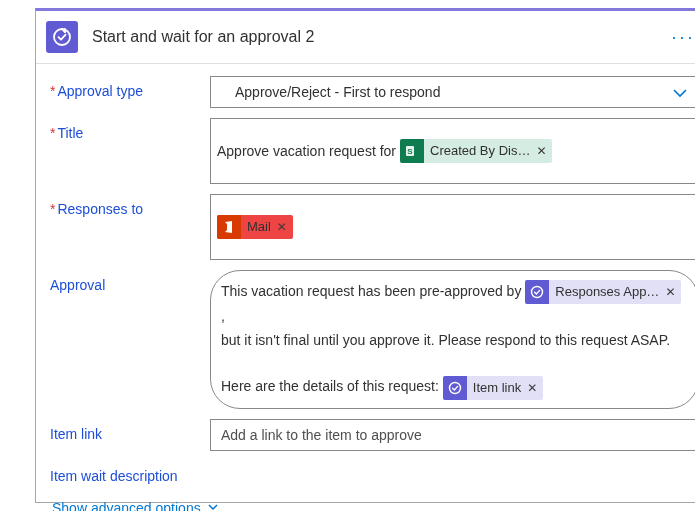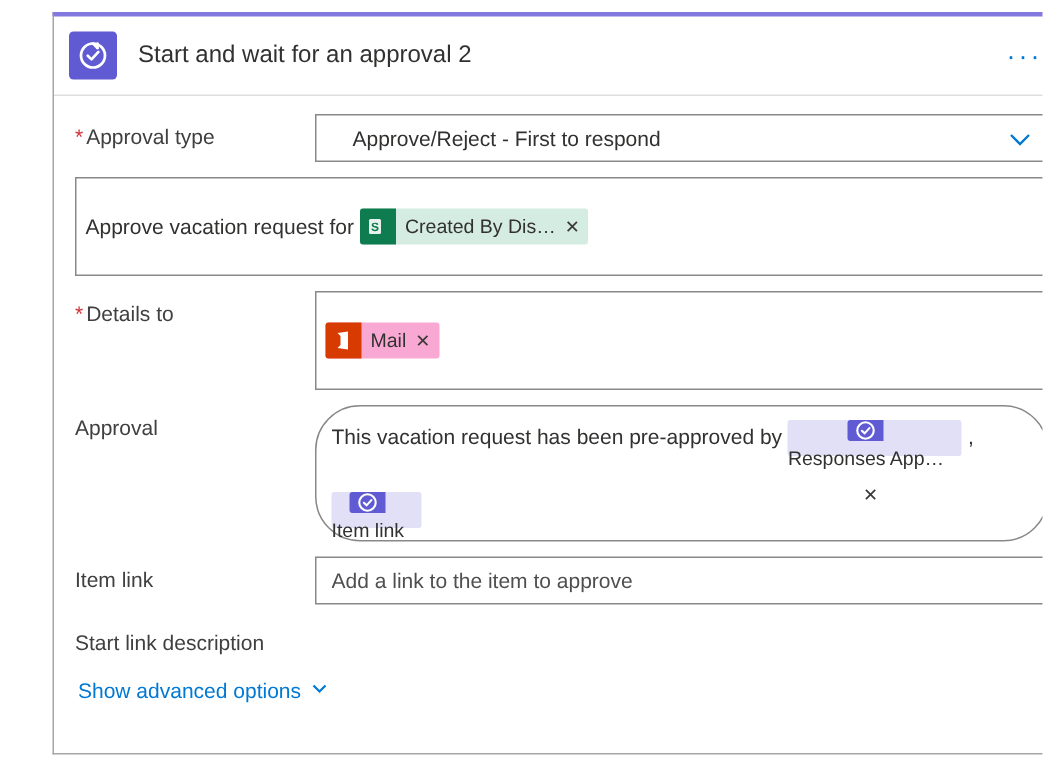--- a/index.html
+++ b/index.html
@@ -56,21 +56,21 @@
   }
   .row {
     display: flex;
     align-items: flex-start;
     margin-bottom: 10px;
   }
   .label {
     width: 160px;
     flex: 0 0 160px;
     padding-top: 7px;
-    color: #404040;
+    color: #1d4ed8;
   }
   .req::before {
     content: "*";
     color: #d13438;
     margin-right: 2px;
   }
   .control {
     flex: 1 1 auto;
   }
   .dropdown {
@@ -117,23 +117,23 @@
     width: 24px; height: 24px;
     display:flex; align-items:center; justify-content:center;
     border-radius: 2px 0 0 2px;
     margin-right: 6px;
     color: #fff;
   }
   .token .t-label { margin-right: 6px; }
   .token .t-x { cursor: pointer; color: #3b3a39; font-size: 12px; }
   .tok-sp { background: #d4ece1; }
   .tok-sp .t-icon { background: #0f7c4f; }
-  .tok-of { background: #f9a8d4; }
+  .tok-of { background: #ef4444; }
   .tok-of .t-icon { background: #d83b01; }
-  .tok-ap { background: #e1e0f7; flex-direction: column; }
+  .tok-ap { background: #e1e0f7; }
   .tok-ap .t-icon { background: #605bd2; }
   .input {
     border: 1px solid #8a8886;
     width: 100%;
     height: 32px;
     padding: 0 10px;
     font-family: inherit;
     font-size: 14px;
     color: #323130;
   }
@@ -175,39 +175,40 @@
           <span class="chev">
             <svg width="16" height="16" viewBox="0 0 16 16">
                 <path d="M2 5 L8 11 L14 5" fill="none" stroke="#0078d4" stroke-width="1.6"></path>
               </svg>
           </span>
         </div>
       </div>
     </div>
 
     <div class="row">
+      <div class="label req">Title</div>
       <div class="control">
         <div class="field-box">
           <span class="plain-text">Approve vacation request for</span>
           <span class="token tok-sp">
             <span class="t-icon">
               <svg width="14" height="14" viewBox="0 0 14 14">
                   <rect x="1" y="2" width="8" height="10" rx="1" fill="#fff" opacity="0.9"></rect>
                   <text x="5" y="10" font-size="8" text-anchor="middle" fill="#0f7c4f" font-weight="bold">S</text>
                 </svg>
             </span>
             <span class="t-label">Created By Dis…</span>
             <span class="t-x">✕</span>
           </span>
         </div>
       </div>
     </div>
 
     <div class="row">
-      <div class="label req">Details to</div>
+      <div class="label req">Responses to</div>
       <div class="control">
         <div class="field-box">
           <span class="token tok-of">
             <span class="t-icon">
               <svg width="14" height="14" viewBox="0 0 14 14">
                   <path d="M3 2 L10 1 L10 13 L3 12 L5 10 L5 4 Z" fill="#fff"></path>
                 </svg>
             </span>
             <span class="t-label">Mail</span>
             <span class="t-x">✕</span>
@@ -223,22 +224,23 @@
           <span class="plain-text">This vacation request has been pre-approved by </span><span class="token tok-ap">
             <span class="t-icon">
               <svg width="14" height="14" viewBox="0 0 14 14">
                   <circle cx="7" cy="7" r="5.5" fill="none" stroke="#fff" stroke-width="1.4"></circle>
                   <path d="M4.6 7.2 L6.4 8.9 L9.6 5.4" fill="none" stroke="#fff" stroke-width="1.4" stroke-linecap="round"></path>
                 </svg>
             </span>
             <span class="t-label">Responses App…</span>
             <span class="t-x">✕</span>
           </span><span class="plain-text"> ,</span>
+          <div class="plain-text">but it isn't final until you approve it. Please respond to this request ASAP.</div>
           <div class="details-gap"></div>
-          <span class="token tok-ap">
+          <span class="plain-text">Here are the details of this request: </span><span class="token tok-ap">
             <span class="t-icon">
               <svg width="14" height="14" viewBox="0 0 14 14">
                   <circle cx="7" cy="7" r="5.5" fill="none" stroke="#fff" stroke-width="1.4"></circle>
                   <path d="M4.6 7.2 L6.4 8.9 L9.6 5.4" fill="none" stroke="#fff" stroke-width="1.4" stroke-linecap="round"></path>
                 </svg>
             </span>
             <span class="t-label">Item link</span>
             <span class="t-x">✕</span>
           </span>
         </div>
@@ -246,21 +248,21 @@
     </div>
 
     <div class="row">
       <div class="label">Item link</div>
       <div class="control">
         <input class="input" type="text" placeholder="Add a link to the item to approve" style="">
       </div>
     </div>
 
     <div class="row">
-      <div class="label">Start link description</div>
+      <div class="label">Item wait description</div>
     </div>
 
     <div class="adv">
       <span>Show advanced options</span>
       <span>
         <svg width="12" height="12" viewBox="0 0 12 12">
             <path d="M2 4 L6 8 L10 4" fill="none" stroke="#0078d4" stroke-width="1.5"></path>
           </svg>
       </span>
     </div>

